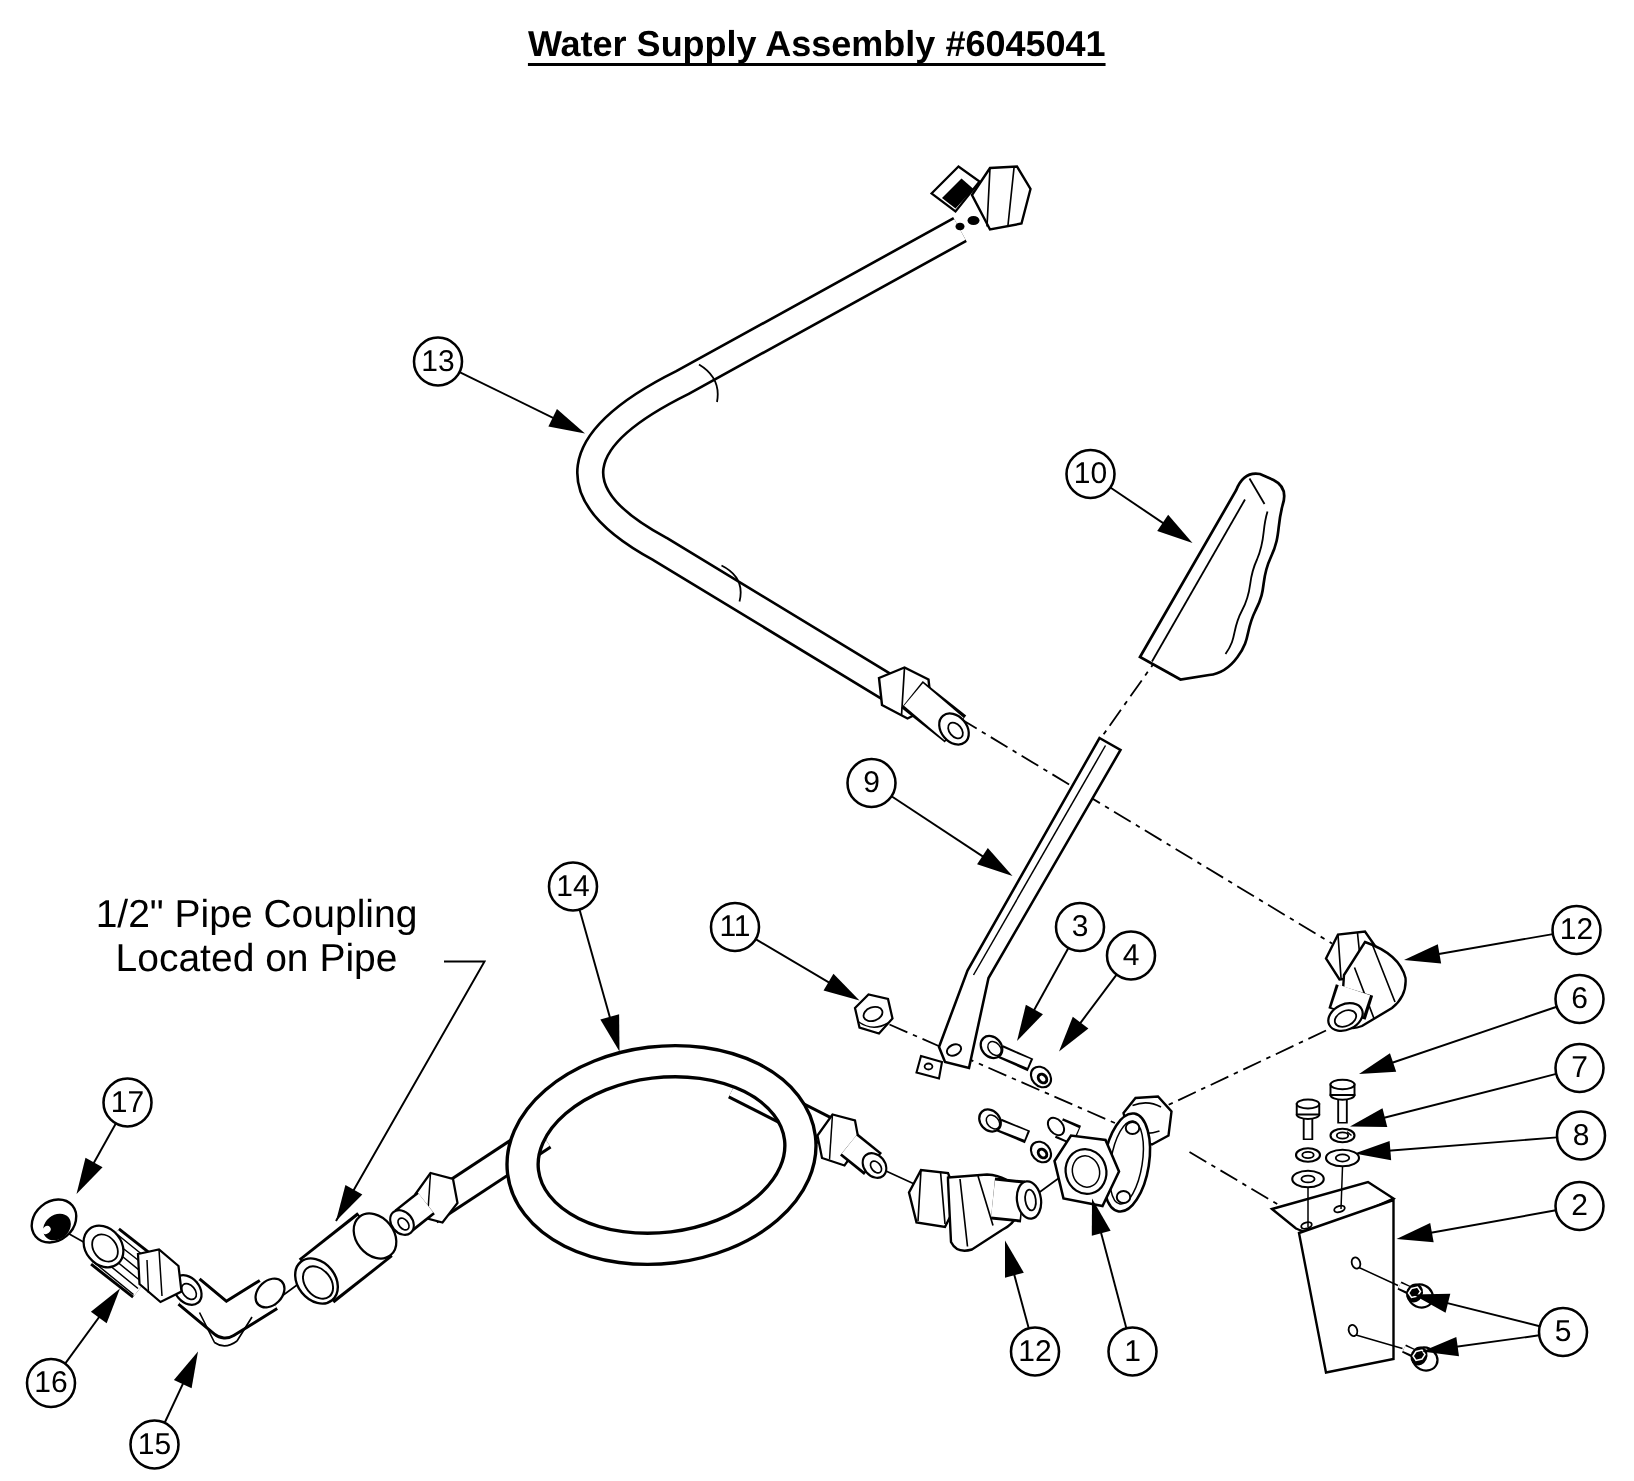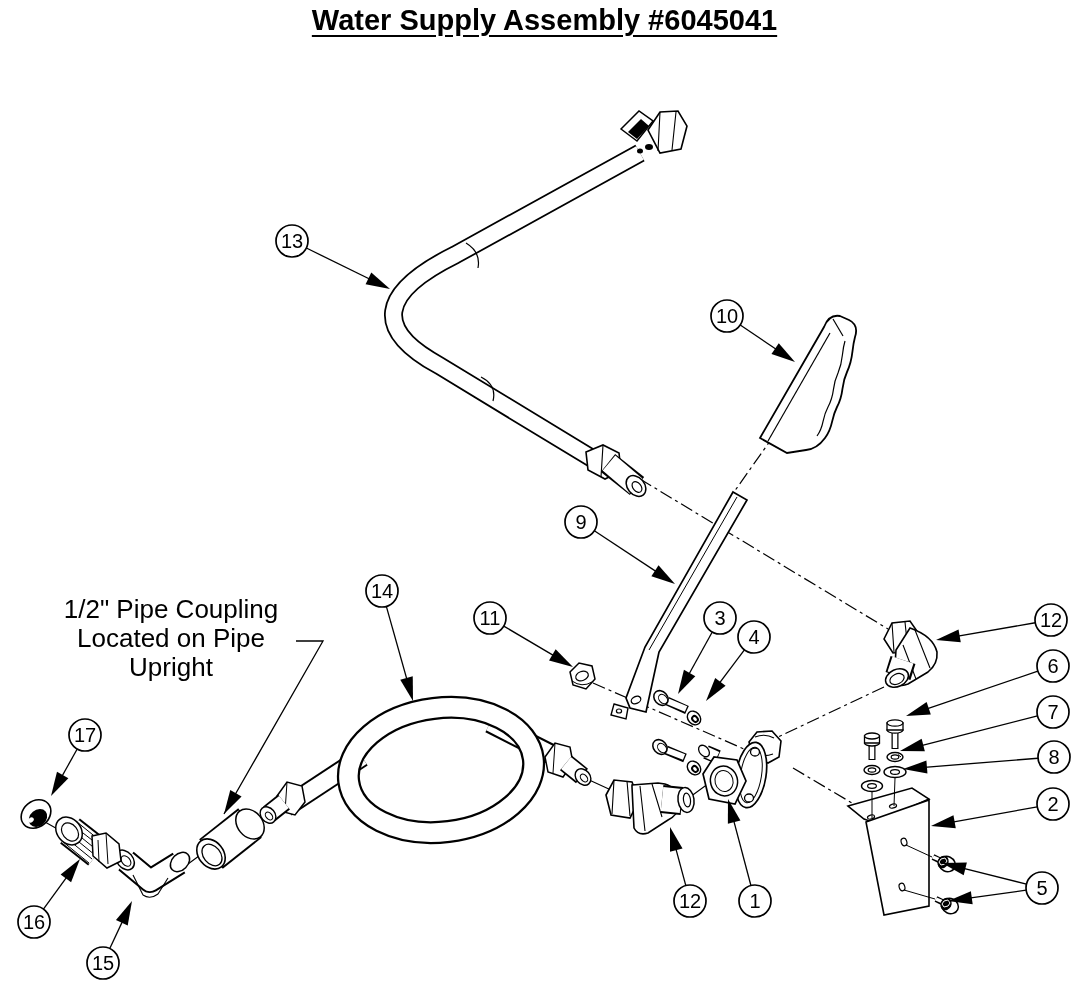--- a/index.html
+++ b/index.html
@@ -1,36 +1,35 @@
 <!DOCTYPE html>
 <html><head>
 <meta charset="utf-8">
 <style>
   html,body{margin:0;padding:0;background:#ffffff;}
   body{width:1089px;height:987px;position:relative;overflow:hidden;
        font-family:"Liberation Sans", sans-serif;color:#000;}
   .stage{position:absolute;inset:0;}
-  .title{position:absolute;top:4px;left:0;width:100%;text-align:center;
-         font-size:29px;font-weight:bold;}
+  .title{position:absolute;top:16px;left:0;width:100%;text-align:center;
+         font-size:24px;font-weight:bold;}
   .title span{text-decoration:underline;text-underline-offset:5px;}
   .note{position:absolute;left:40px;top:595px;width:262px;text-align:center;
         font-size:26px;line-height:29px;}
   svg{position:absolute;left:0;top:0;}
   .balloon-num{font-size:20px;fill:#000;}
 </style>
 </head>
 <body>
 
 <div class="stage">
   <div class="title"><span>Water Supply Assembly #6045041</span></div>
 
   <div class="note">
     <div>1/2" Pipe Coupling</div>
     <div>Located on Pipe</div>
-    <div>Upright</div>
   </div>
 
   <svg id="diagram" width="1089" height="987" viewBox="0 0 1089 987">
 
     <g stroke="#000" fill="none">
       <path d="M 775 434 L 734 492" stroke-width="1.2" stroke-dasharray="13 4 3 4"></path>
       <path d="M 640 479 L 888 629" stroke-width="1.2" stroke-dasharray="13 4 3 4"></path>
       <path d="M 884 687 L 776 738" stroke-width="1.2" stroke-dasharray="13 4 3 4"></path>
       <path d="M 593 683 L 744 749" stroke-width="1.2" stroke-dasharray="13 4 3 4"></path>
       <path d="M 793 768 L 852 803" stroke-width="1.2" stroke-dasharray="13 4 3 4"></path>

